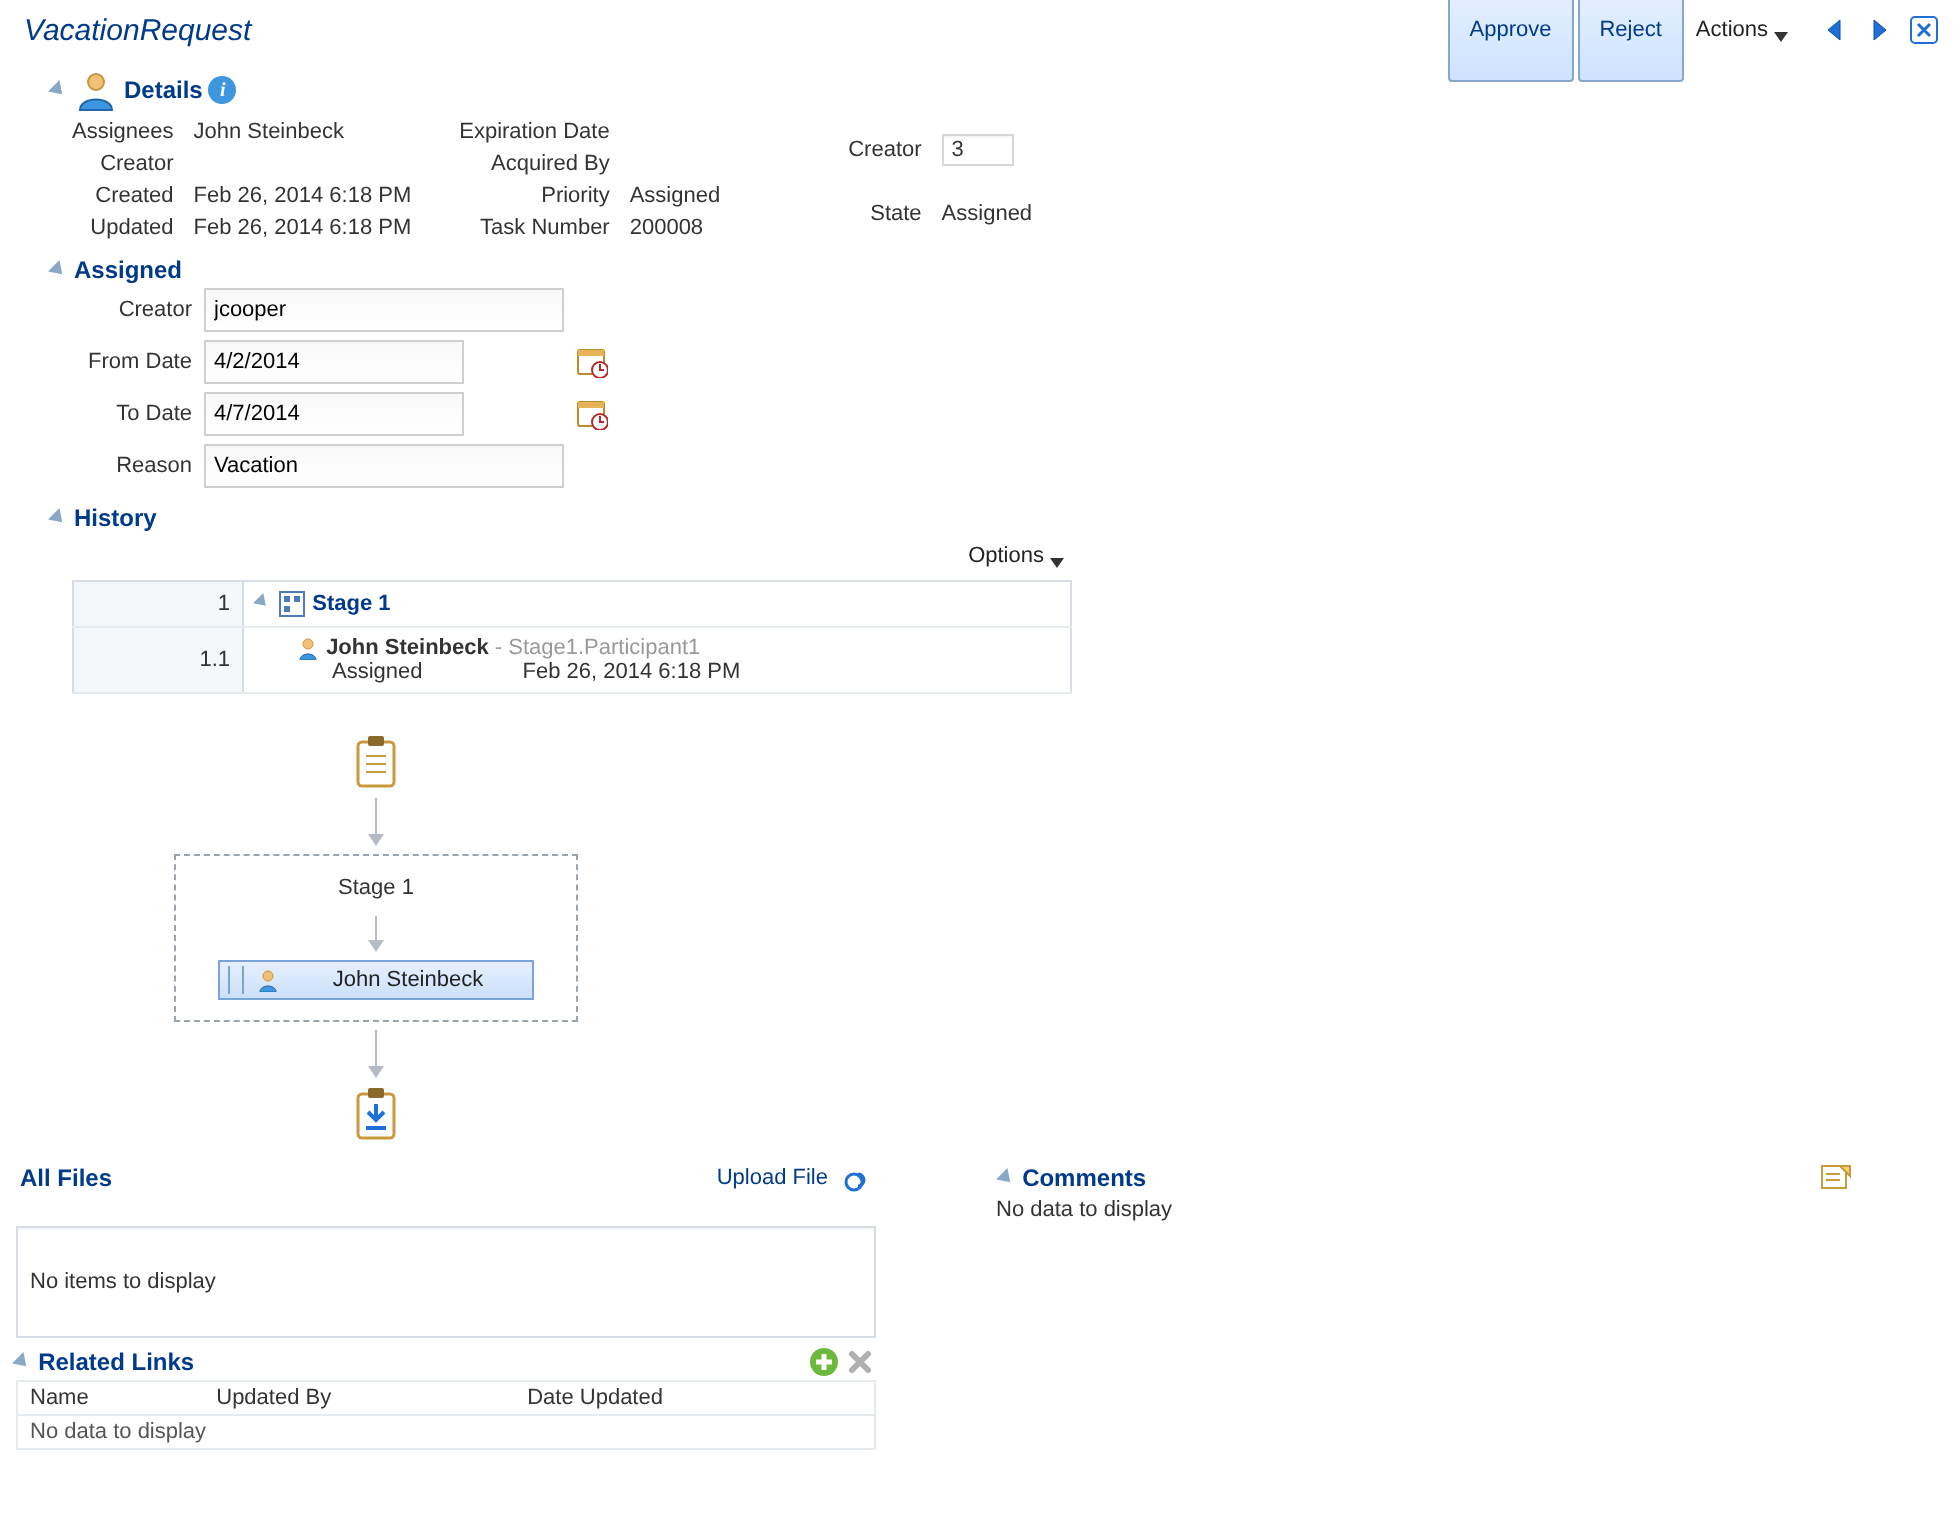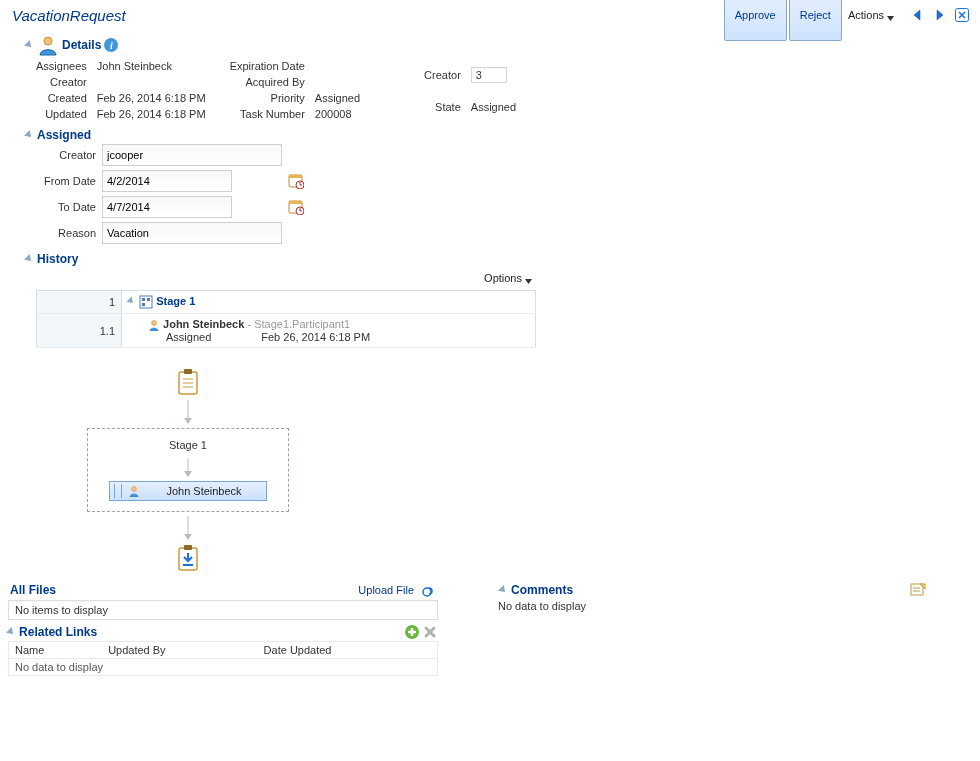--- a/index.html
+++ b/index.html
@@ -244,22 +244,22 @@
     color: #003a8a;
     font-weight: bold;
     font-size: 12px;
   }
   .link {
     color: #003a8a;
     cursor: pointer;
   }
   .empty-box {
     border: 1px solid #d6dde4;
-    padding: 3px 6px;
-    margin-top: 2px;
+    padding: 21px 6px;
+    margin-top: 16px;
     background: #fff;
     color: #333;
     box-shadow: inset 0 1px 0 rgba(0,0,0,0.03);
   }
   .related-header {
     display: flex;
     justify-content: space-between;
     align-items: center;
     margin-top: 4px;
   }

